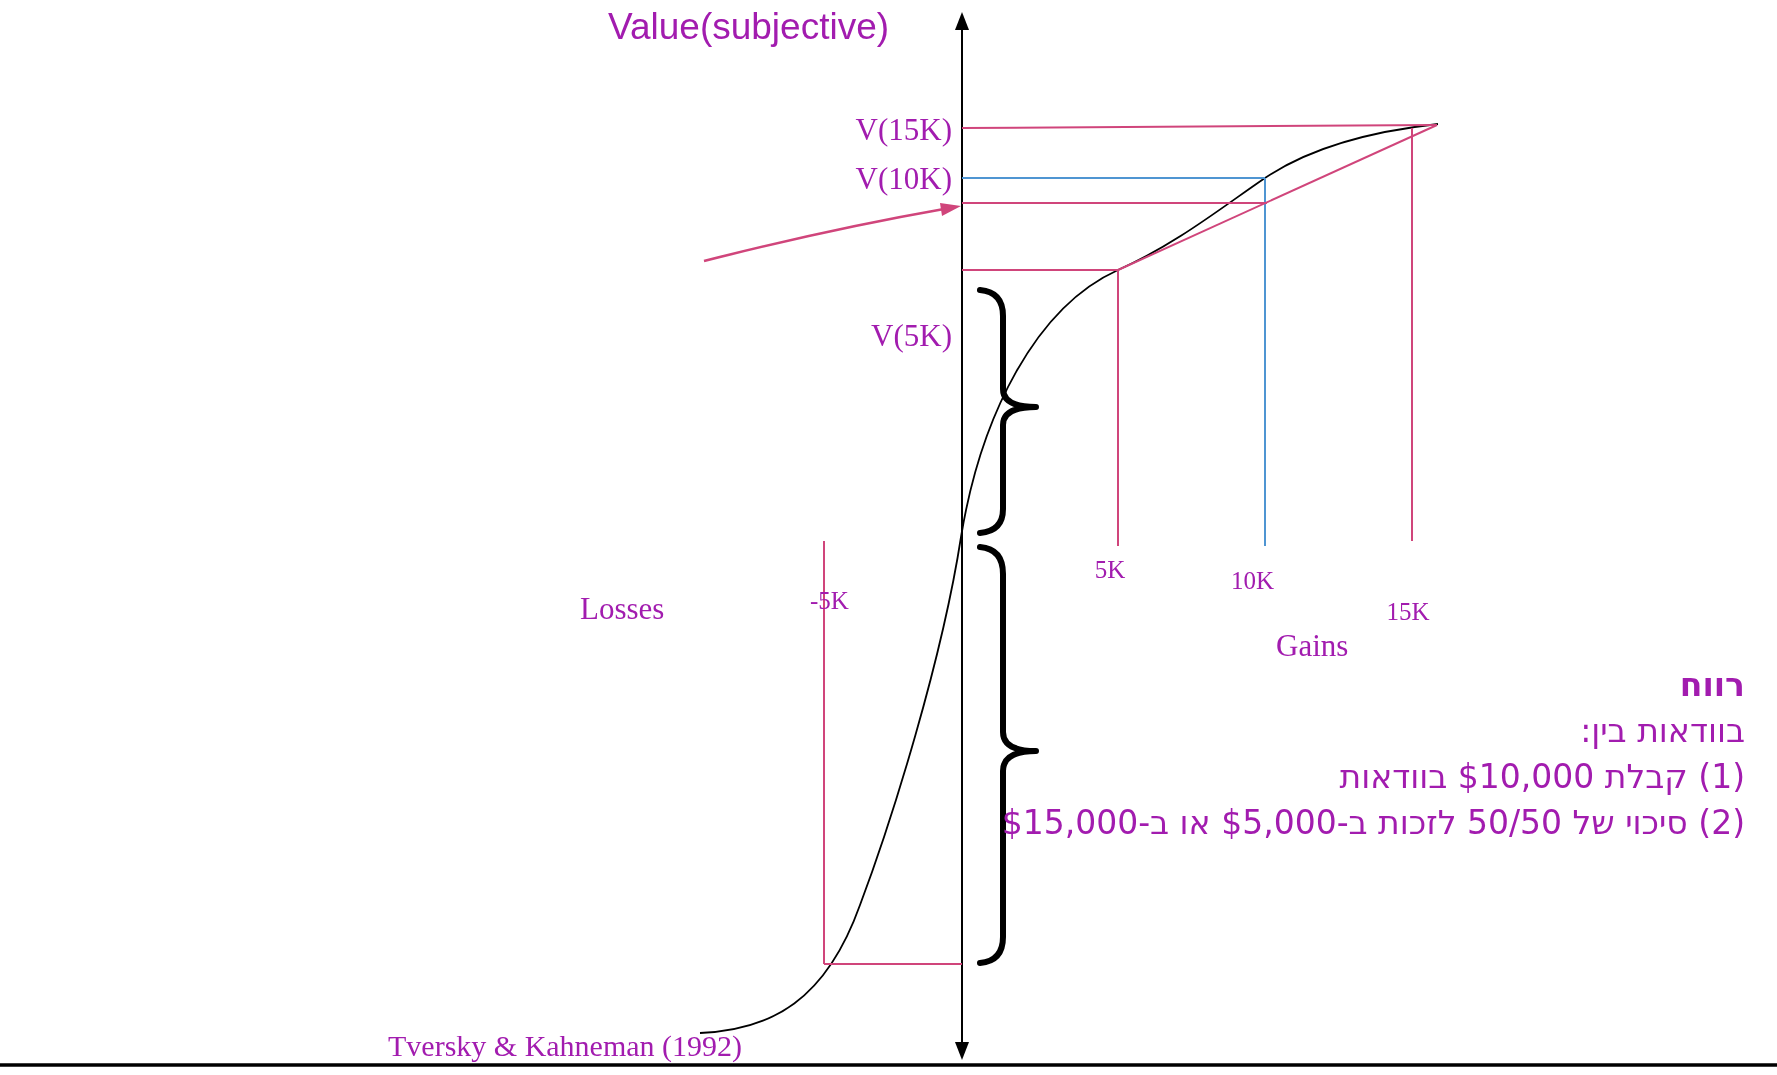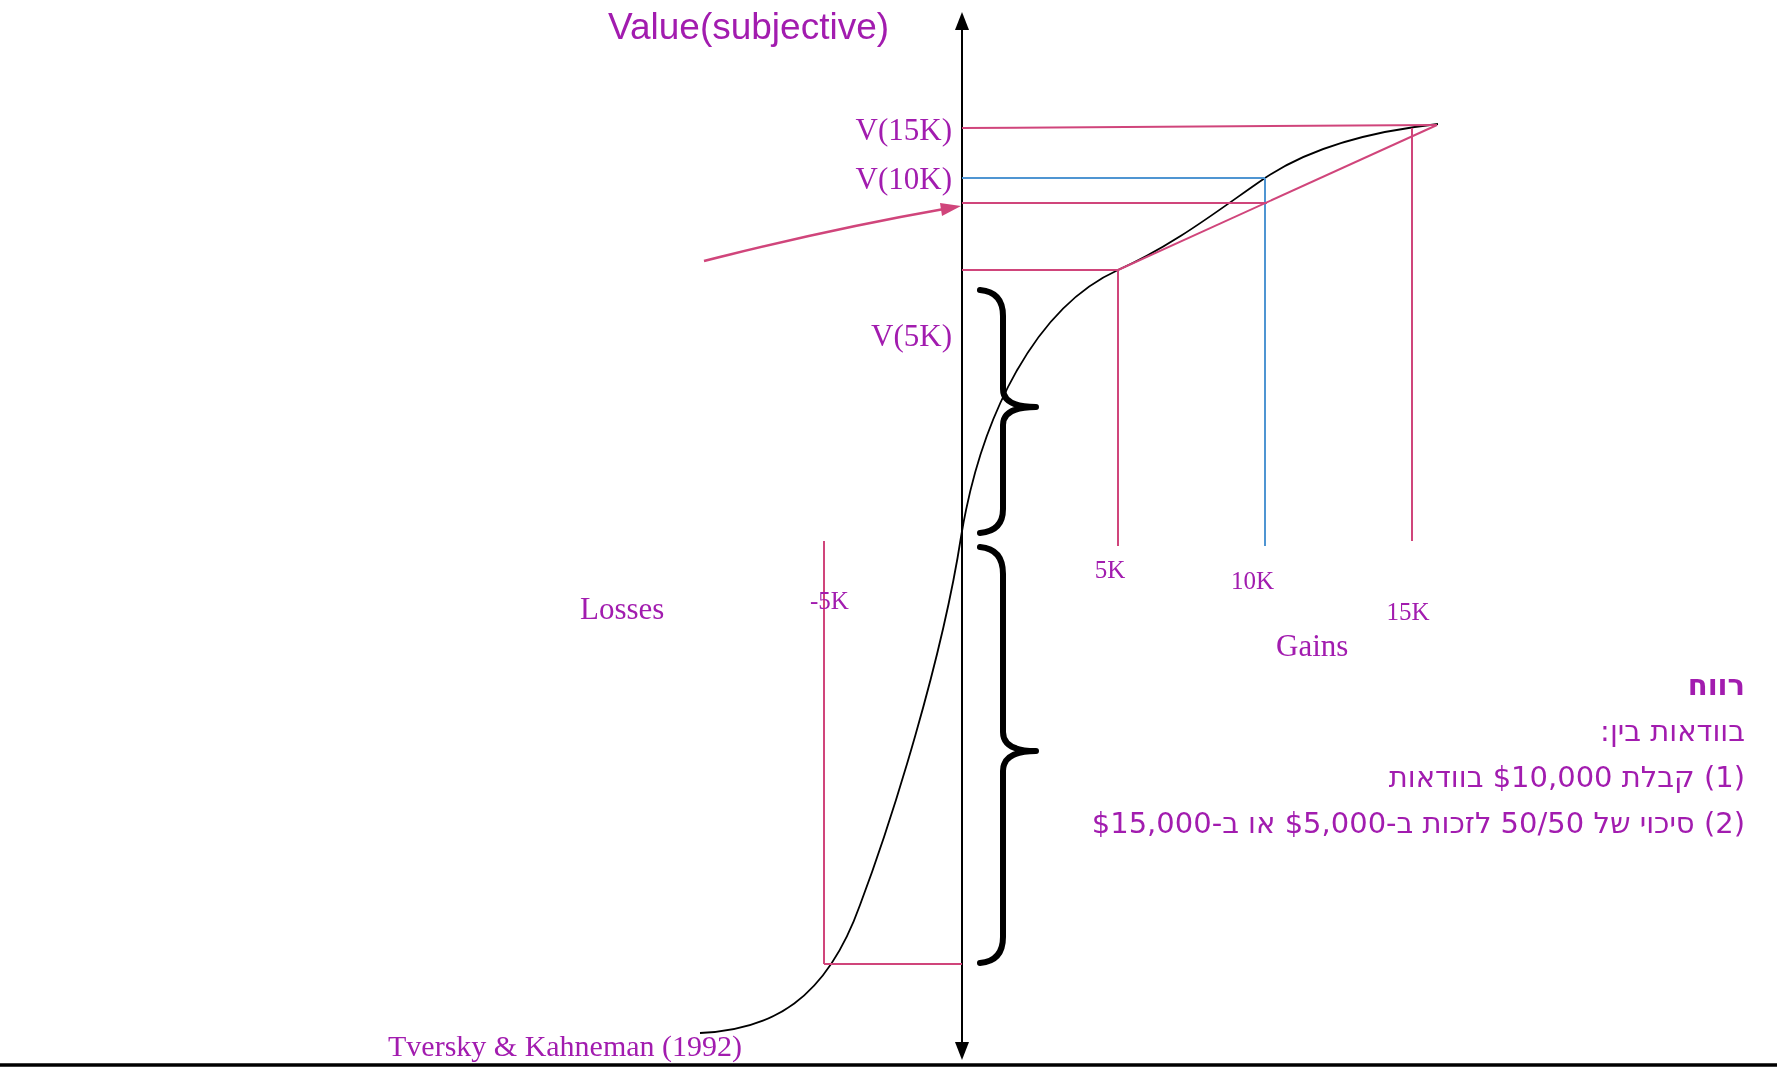--- a/index.html
+++ b/index.html
@@ -4,21 +4,21 @@
 <style>
   * { margin:0; padding:0; box-sizing:border-box; }
   html,body { background:#ffffff; }
   body { font-family:"Liberation Sans", sans-serif; }
   .canvas { position:relative; width:1777px; height:1075px; background:#ffffff; overflow:hidden; }
   .layer { position:absolute; left:0; top:0; width:1777px; height:1075px; }
   .lbl { position:absolute; color:#a21caf; white-space:nowrap; line-height:1.2; }
   .serif { font-family:"Liberation Serif", "DejaVu Serif", serif; }
   .sans  { font-family:"Liberation Sans", "DejaVu Sans", sans-serif; }
   .hebrew { font-family:"DejaVu Sans", "Liberation Sans", sans-serif; direction:rtl; text-align:right; }
-  .hebrew .hline { font-size:29px; line-height:46px;margin-left:12px; }
+  .hebrew .hline { font-size:33px; line-height:46px;margin-left:12px; }
   .hebrew .hhead { font-weight:bold; }
   svg path, svg line { fill:none; }
   .blackline { stroke:#000000; }
 </style>
 </head>
 <body>
 
 <div class="canvas">
 
   <svg class="layer" viewBox="0 0 1777 1075" xmlns="http://www.w3.org/2000/svg">

